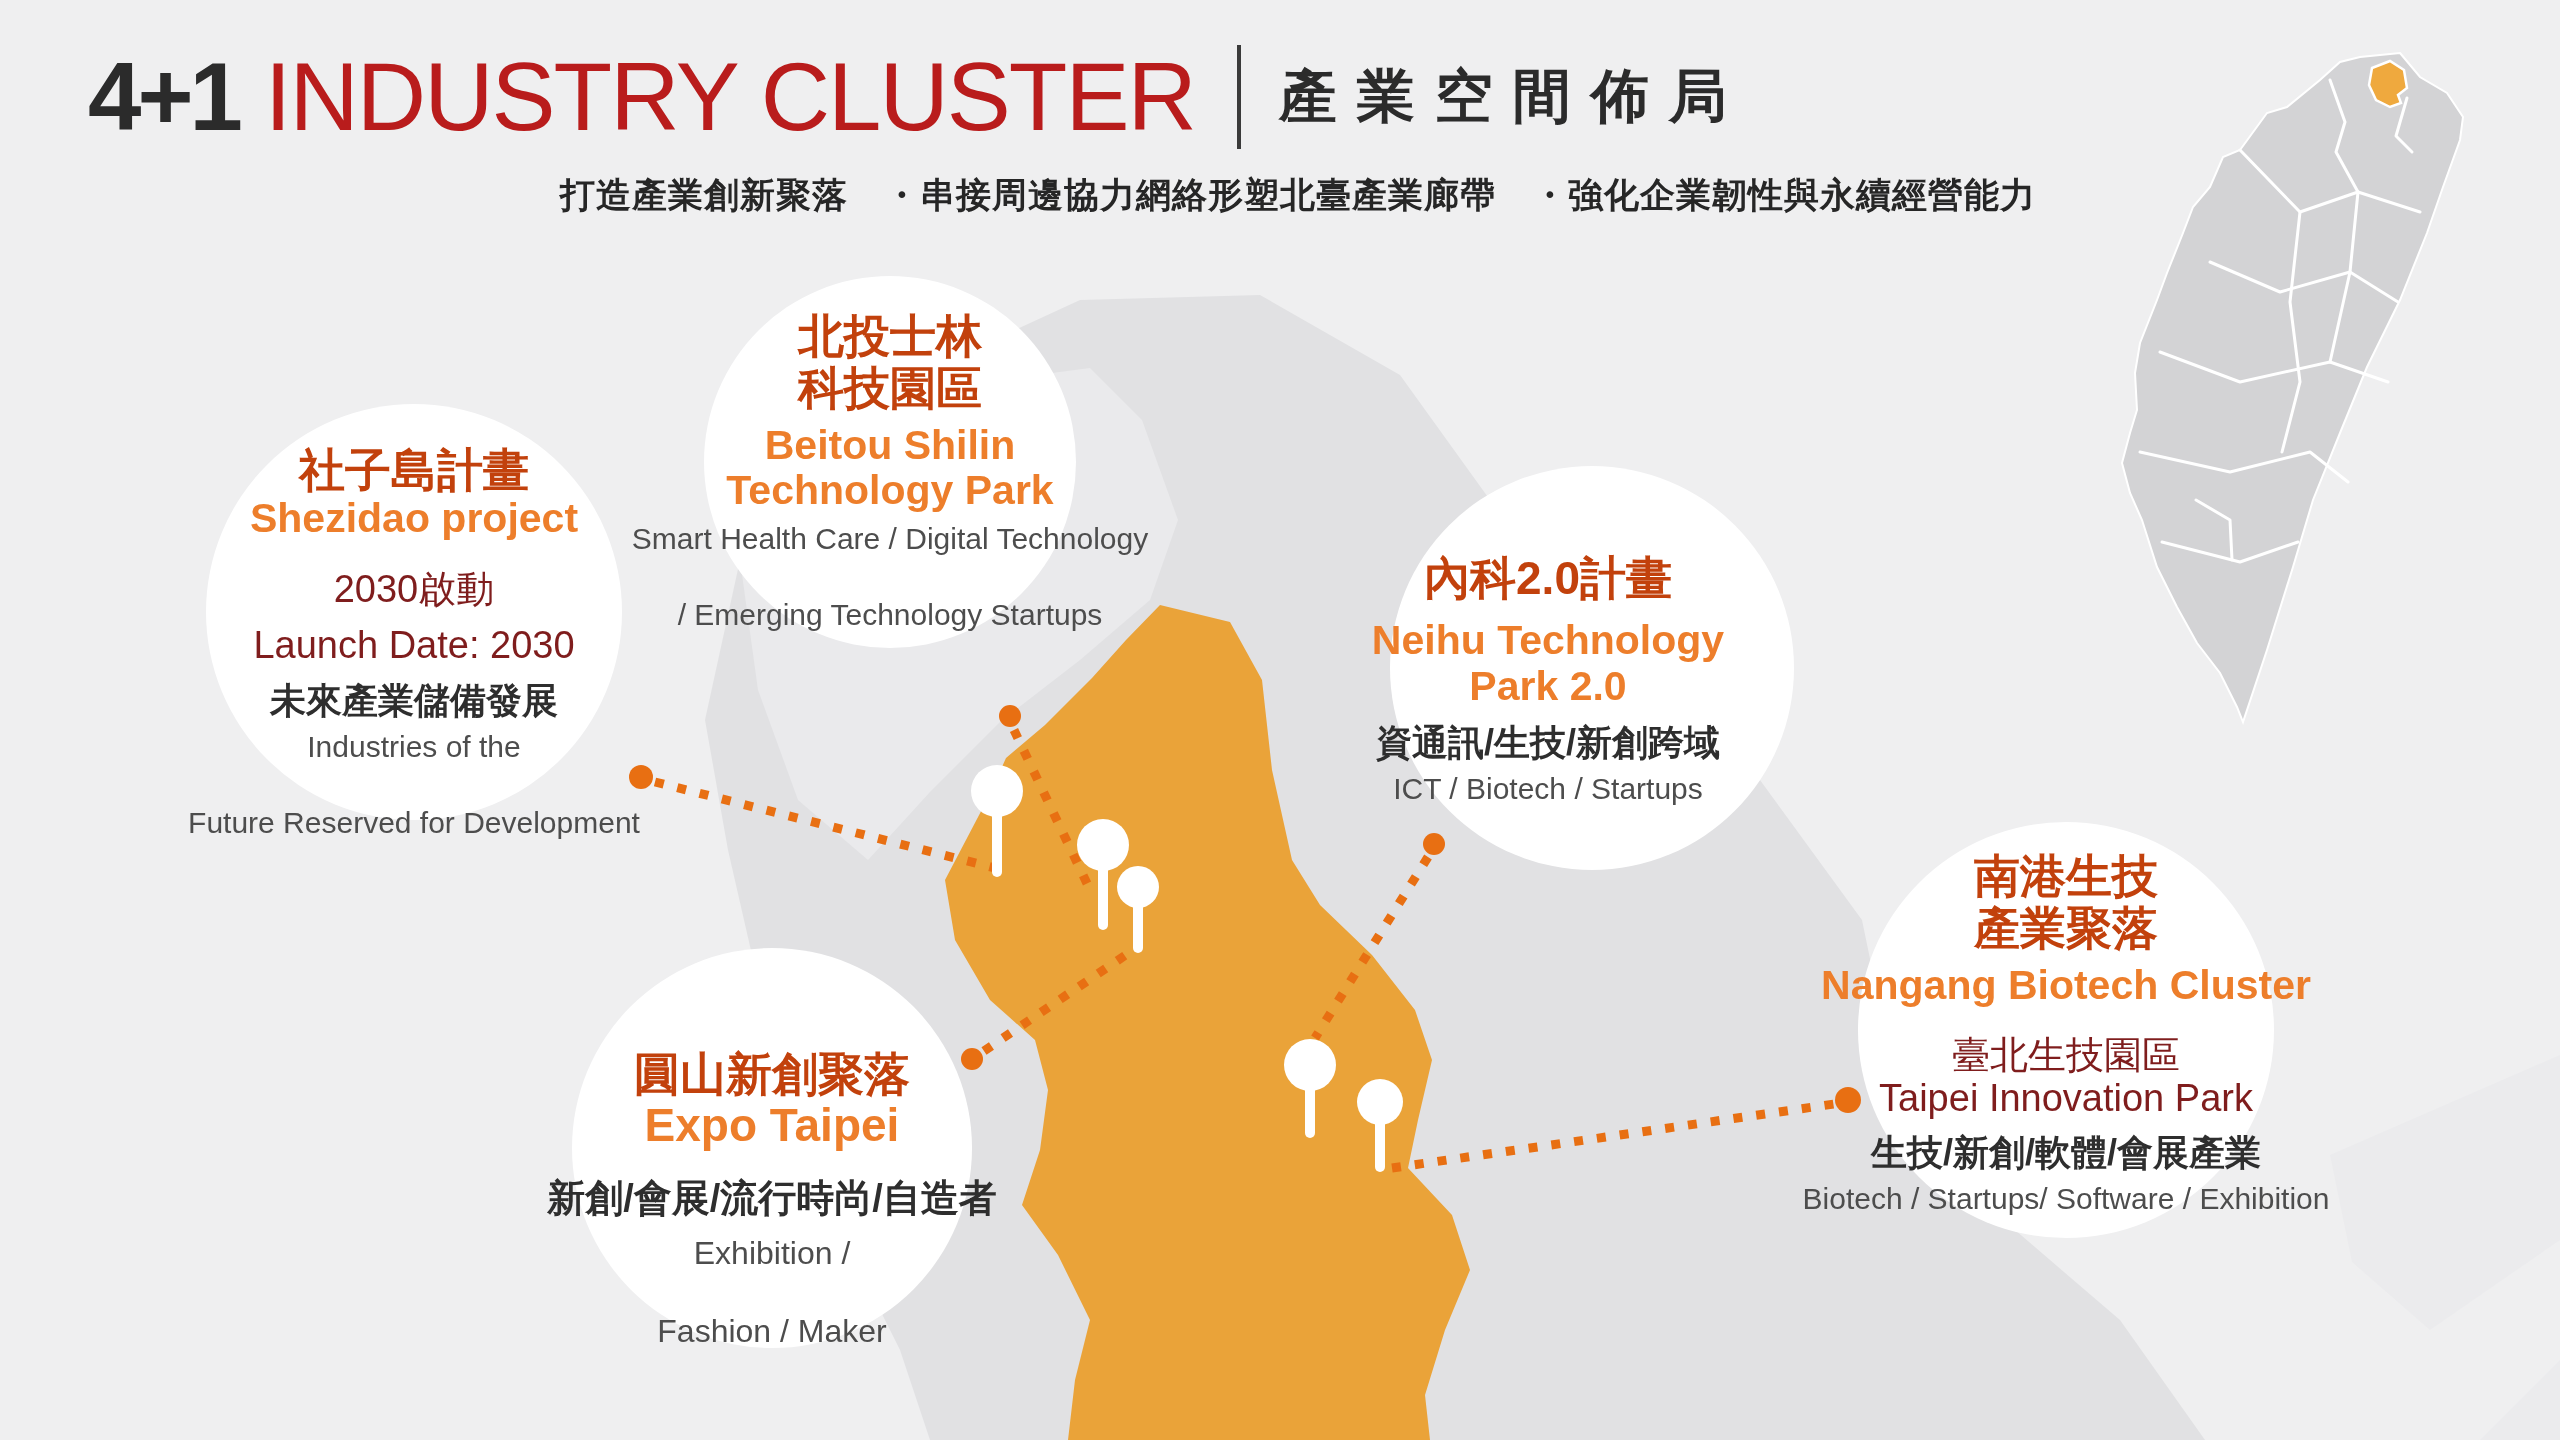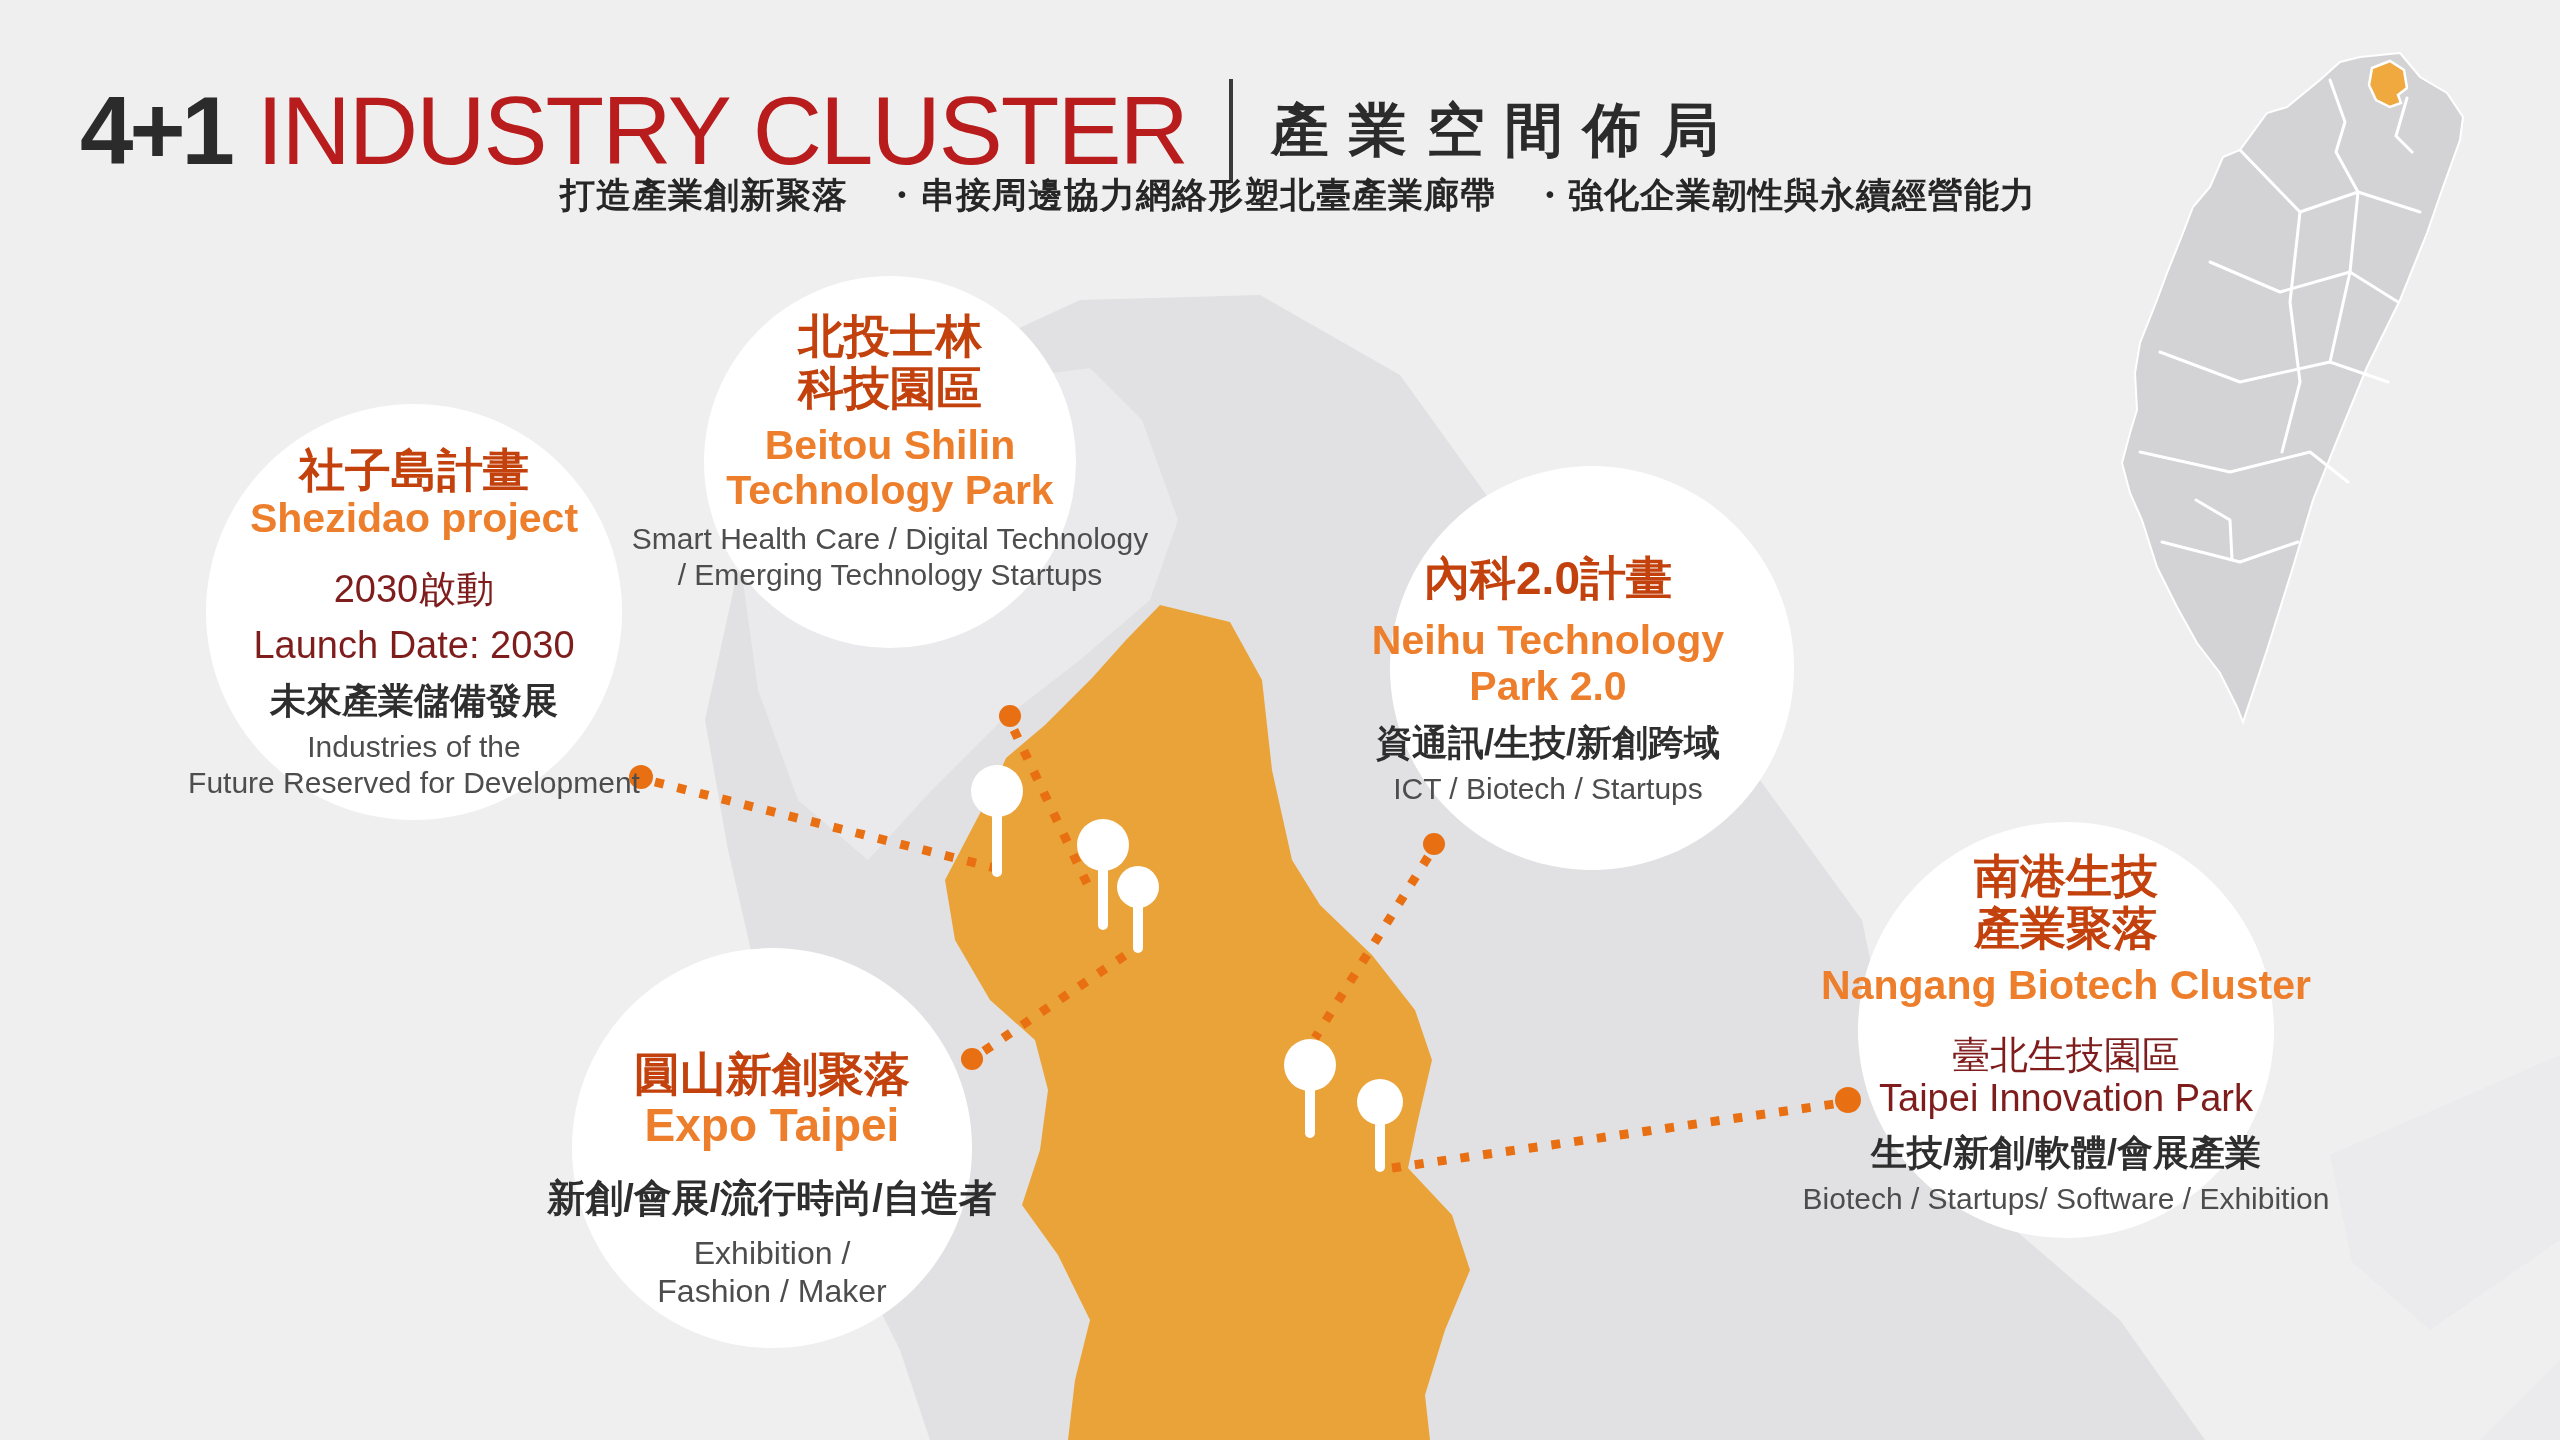--- a/index.html
+++ b/index.html
@@ -7,22 +7,22 @@
     position:relative;
     width:2560px;height:1440px;
     background:#efeff0;
     overflow:hidden;
     font-family:"Liberation Sans","DejaVu Sans",sans-serif;
   }
   .bg-svg{position:absolute;left:0;top:0;width:2560px;height:1440px;}
 
   
   .title-row{
-    position:absolute;left:80px;top:42px;
-    display:flex;align-items:center;white-space:nowrap;margin-top:34px;
+    position:absolute;left:88px;top:42px;
+    display:flex;align-items:center;white-space:nowrap;
   }
   .title-num{
     font-size:96px;font-weight:800;color:#2b2b2b;letter-spacing:-4px;
   }
   .title-en{
     font-size:96px;font-weight:400;color:#b91c1c;letter-spacing:-2px;margin-left:26px;
   }
   .title-sep{
     width:4px;height:104px;background:#3a3a3a;margin:0 38px 0 42px;
   }
@@ -38,21 +38,21 @@
   
   .callout{
     position:absolute;transform:translateX(-50%);
     display:flex;flex-direction:column;align-items:center;
     text-align:center;white-space:nowrap;line-height:1.12;
   }
   .zh-head{font-size:46px;font-weight:800;color:#c2410c;line-height:1.14;}
   .en-head{font-size:41px;font-weight:800;color:#ed7e2b;line-height:1.1;}
   .body-dark{font-size:38px;font-weight:400;color:#7f1d1d;}
   .body-darkbold{font-size:36px;font-weight:800;color:#2e2e2e;}
-  .body-gray{font-size:30px;font-weight:400;color:#4d4d4d;line-height:1.2;}
+  .body-gray{font-size:30px;font-weight:400;color:#4d4d4d;line-height:1.2;margin-top:40px;}
   .mt-lg{margin-top:26px;}
   .mt-md{margin-top:14px;}
   .mt-sm{margin-top:8px;}
 </style>
 </head>
 <body>
 
 <div class="canvas">
 
   <svg class="bg-svg" viewBox="0 0 2560 1440">

